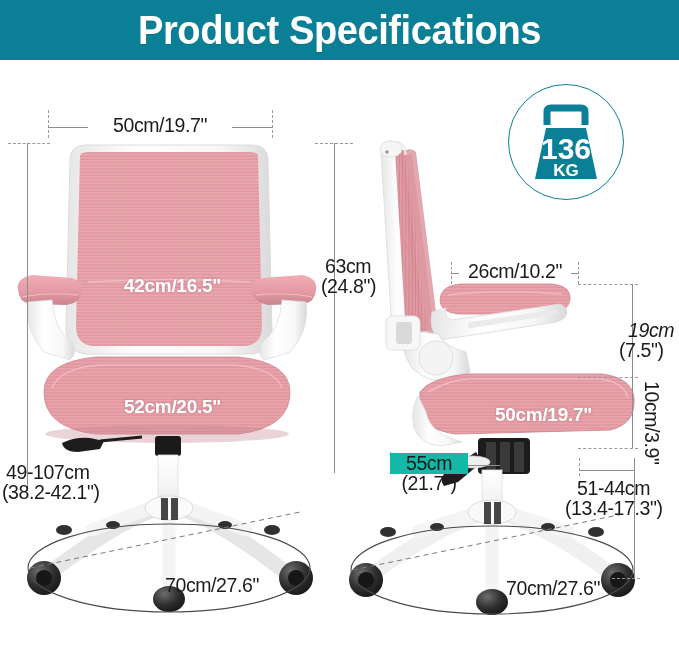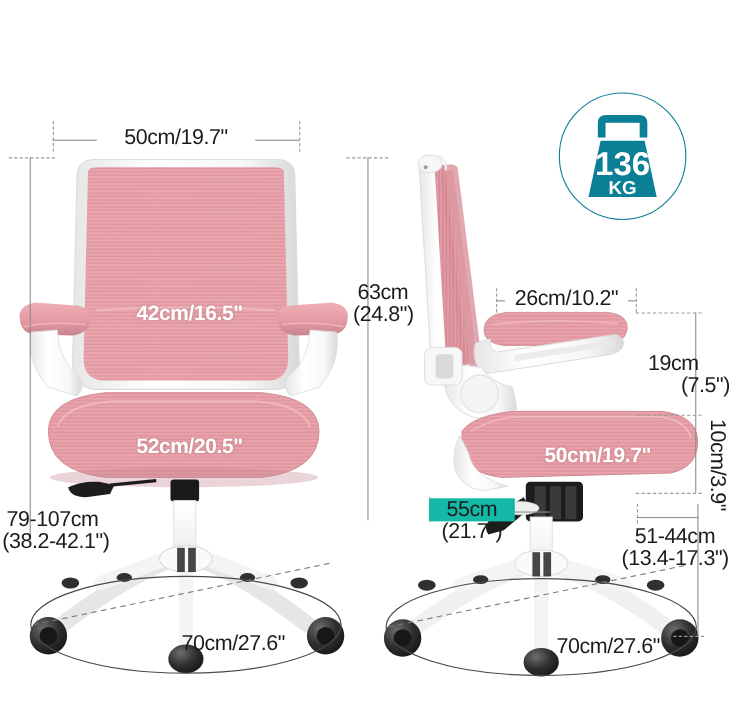--- a/index.html
+++ b/index.html
@@ -35,20 +35,23 @@
   .hdash{position:absolute;height:0;border-top:1.1px dashed #9a9a9a;}
   .vdash{position:absolute;width:0;border-left:1.1px dashed #9a9a9a;}
 
   svg.art{position:absolute;left:0;top:0;pointer-events:none;}
 </style>
 </head>
 <body>
 
 <div id="page">
 
+  <div id="header">
+    <div id="header-title">Product Specifications</div>
+  </div>
 
   <div id="badge">
     <svg width="90" height="86" viewBox="0 0 90 86">
 
       <path d="M26 26 L26 13 Q26 9 30 9 L60 9 Q64 9 64 13 L64 26" fill="none" stroke="#0b7f96" stroke-width="7" stroke-linecap="butt"></path>
 
       <path d="M25 29 L65 29 L76 80 L14 80 Z" fill="#0b7f96"></path>
       <text class="badge-num" x="45" y="60" text-anchor="middle" font-size="30">136</text>
       <text class="badge-num" x="45" y="77" text-anchor="middle" font-size="17">KG</text>
     </svg>
@@ -216,42 +219,42 @@
     <path d="M353 570 L623 514" stroke="#7a7a7a" stroke-width="1" stroke-dasharray="5 4" fill="none"></path>
   </svg>
 
   <div class="vdash" style="left:48px;top:110px;height:28px;"></div>
   <div class="vdash" style="left:272px;top:110px;height:28px;"></div>
   <div class="hline" style="left:48px;top:127px;width:224px;"></div>
   <div class="dim ctr" style="left:88px;top:115px;width:144px;background:#fff;">50cm/19.7"</div>
 
   <div class="hdash" style="left:8px;top:143px;width:42px;"></div>
   <div class="vline" style="left:27px;top:143px;height:348px;"></div>
-  <div class="dim" style="left:6px;top:462px;">79-107cm</div>
+  <div class="dim" style="left:6px;top:462px;">49-107cm</div>
   <div class="dim" style="left:2px;top:482px;">(38.2-42.1")</div>
 
   <div class="dim wht" style="left:124px;top:275px;">42cm/16.5"</div>
   <div class="dim wht" style="left:124px;top:396px;">52cm/20.5"</div>
 
   <div class="dim" style="left:165px;top:575px;">70cm/27.6"</div>
 
   <div class="hdash" style="left:315px;top:143px;width:38px;"></div>
   <div class="vline" style="left:334px;top:143px;height:330px;"></div>
   <div class="dim" style="left:325px;top:256px;text-align:right;">63cm</div>
   <div class="dim" style="left:321px;top:276px;">(24.8")</div>
 
   <div class="vdash" style="left:451px;top:262px;height:22px;"></div>
   <div class="vdash" style="left:578px;top:262px;height:22px;"></div>
   <div class="hline" style="left:451px;top:273px;width:127px;"></div>
   <div class="dim ctr" style="left:459px;top:261px;width:112px;background:#fff;">26cm/10.2"</div>
 
   <div class="hdash" style="left:578px;top:284px;width:60px;"></div>
   <div class="hdash" style="left:578px;top:377px;width:60px;"></div>
   <div class="vline" style="left:632px;top:284px;height:93px;"></div>
-  <div class="dim" style="left:589px;top:320px;">19cm</div>
+  <div class="dim" style="left:628px;top:320px;font-style:italic;">19cm</div>
   <div class="dim" style="left:619px;top:340px;">(7.5")</div>
 
   <div class="hdash" style="left:578px;top:448px;width:60px;"></div>
   <div class="vline" style="left:632px;top:377px;height:71px;"></div>
   <div class="dim vert" style="left:662px;top:381px;">10cm/3.9"</div>
 
   <div class="dim wht" style="left:495px;top:404px;">50cm/19.7"</div>
 
   <div class="vdash" style="left:390px;top:452px;height:20px;"></div>
   <div class="hline" style="left:390px;top:465px;width:110px;"></div>

